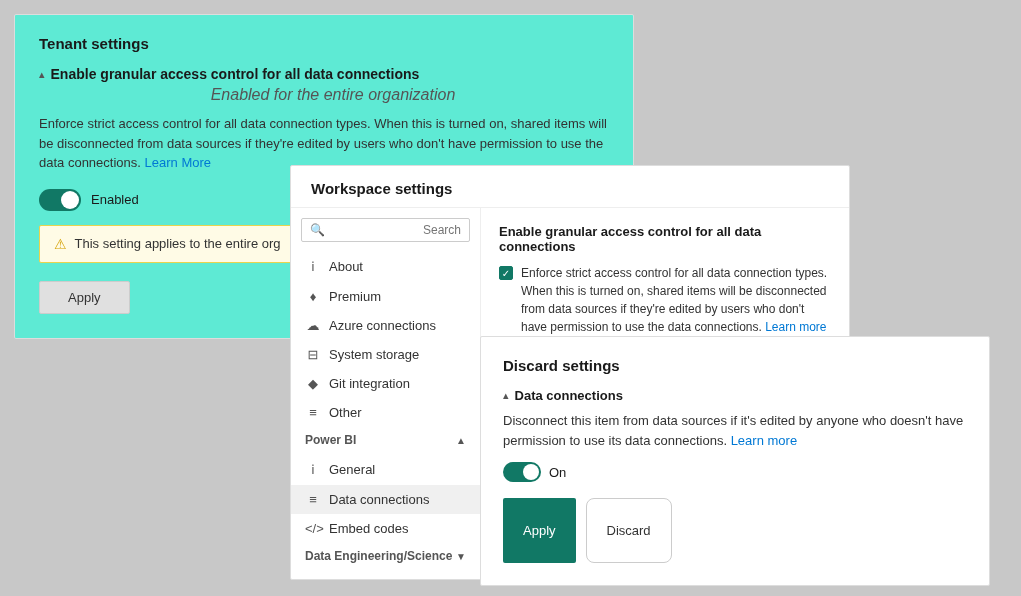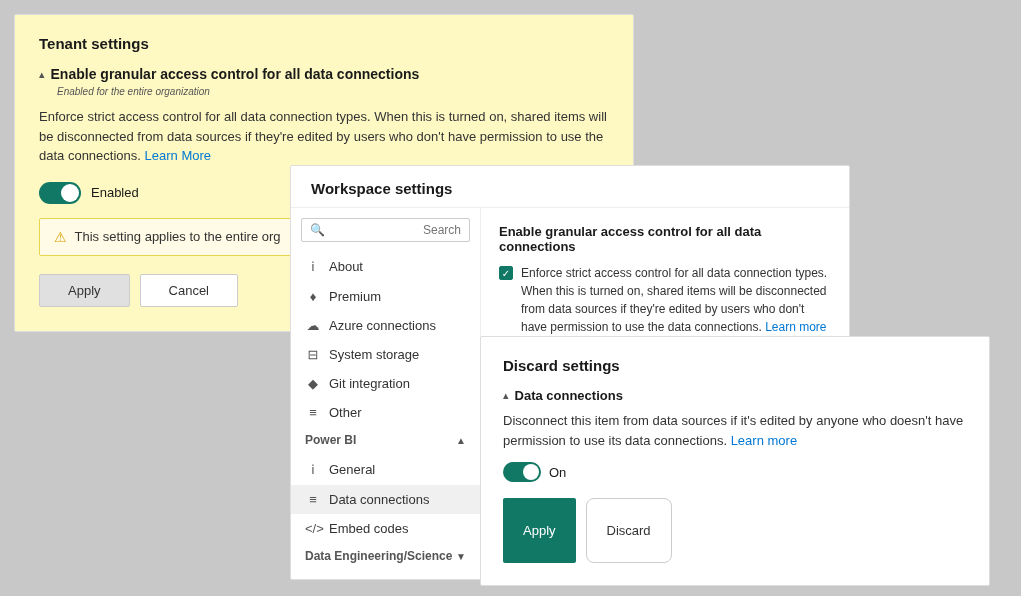--- a/index.html
+++ b/index.html
@@ -12,21 +12,21 @@
       overflow: hidden;
       position: relative;
     }
 
     
     .tenant-panel {
       position: absolute;
       top: 14px;
       left: 14px;
       width: 620px;
-      background: #fef9c3;
+      background: #5eead4;
       border: 1px solid #ddd;
       border-radius: 2px;
       padding: 20px 24px 24px 24px;
       z-index: 1;
     }
     .tenant-panel h2 {
       font-size: 15px;
       font-weight: 700;
       margin-bottom: 14px;
       color: #1a1a1a;
@@ -41,25 +41,26 @@
       margin-right: 6px;
       margin-top: 2px;
       font-size: 11px;
     }
     .section-title {
       font-size: 14px;
       font-weight: 600;
       color: #1a1a1a;
     }
     .section-subtitle {
-      font-size: 10px;
+      font-size: 16px;
       color: #555;
       font-style: italic;
       margin-left: 18px;
       margin-bottom: 10px;
+      text-align: center;
     }
     .description-text {
       font-size: 13px;
       color: #333;
       line-height: 1.5;
       margin-bottom: 4px;
     }
     .learn-more-link {
       color: #0078d4;
       text-decoration: none;
@@ -388,21 +389,20 @@
     <span class="toggle-label">Enabled</span>
   </div>
 
   <div class="warning-banner">
     <span class="warning-icon">⚠</span>
     <span>This setting applies to the entire org</span>
   </div>
 
   <div class="btn-row">
     <button class="btn-apply">Apply</button>
-    <button class="btn-cancel">Cancel</button>
   </div>
 </div>
 
 <div class="workspace-panel">
   <div class="workspace-header">
     <h3>Workspace settings</h3>
   </div>
   <div class="workspace-body">
 
     <div class="sidebar">

